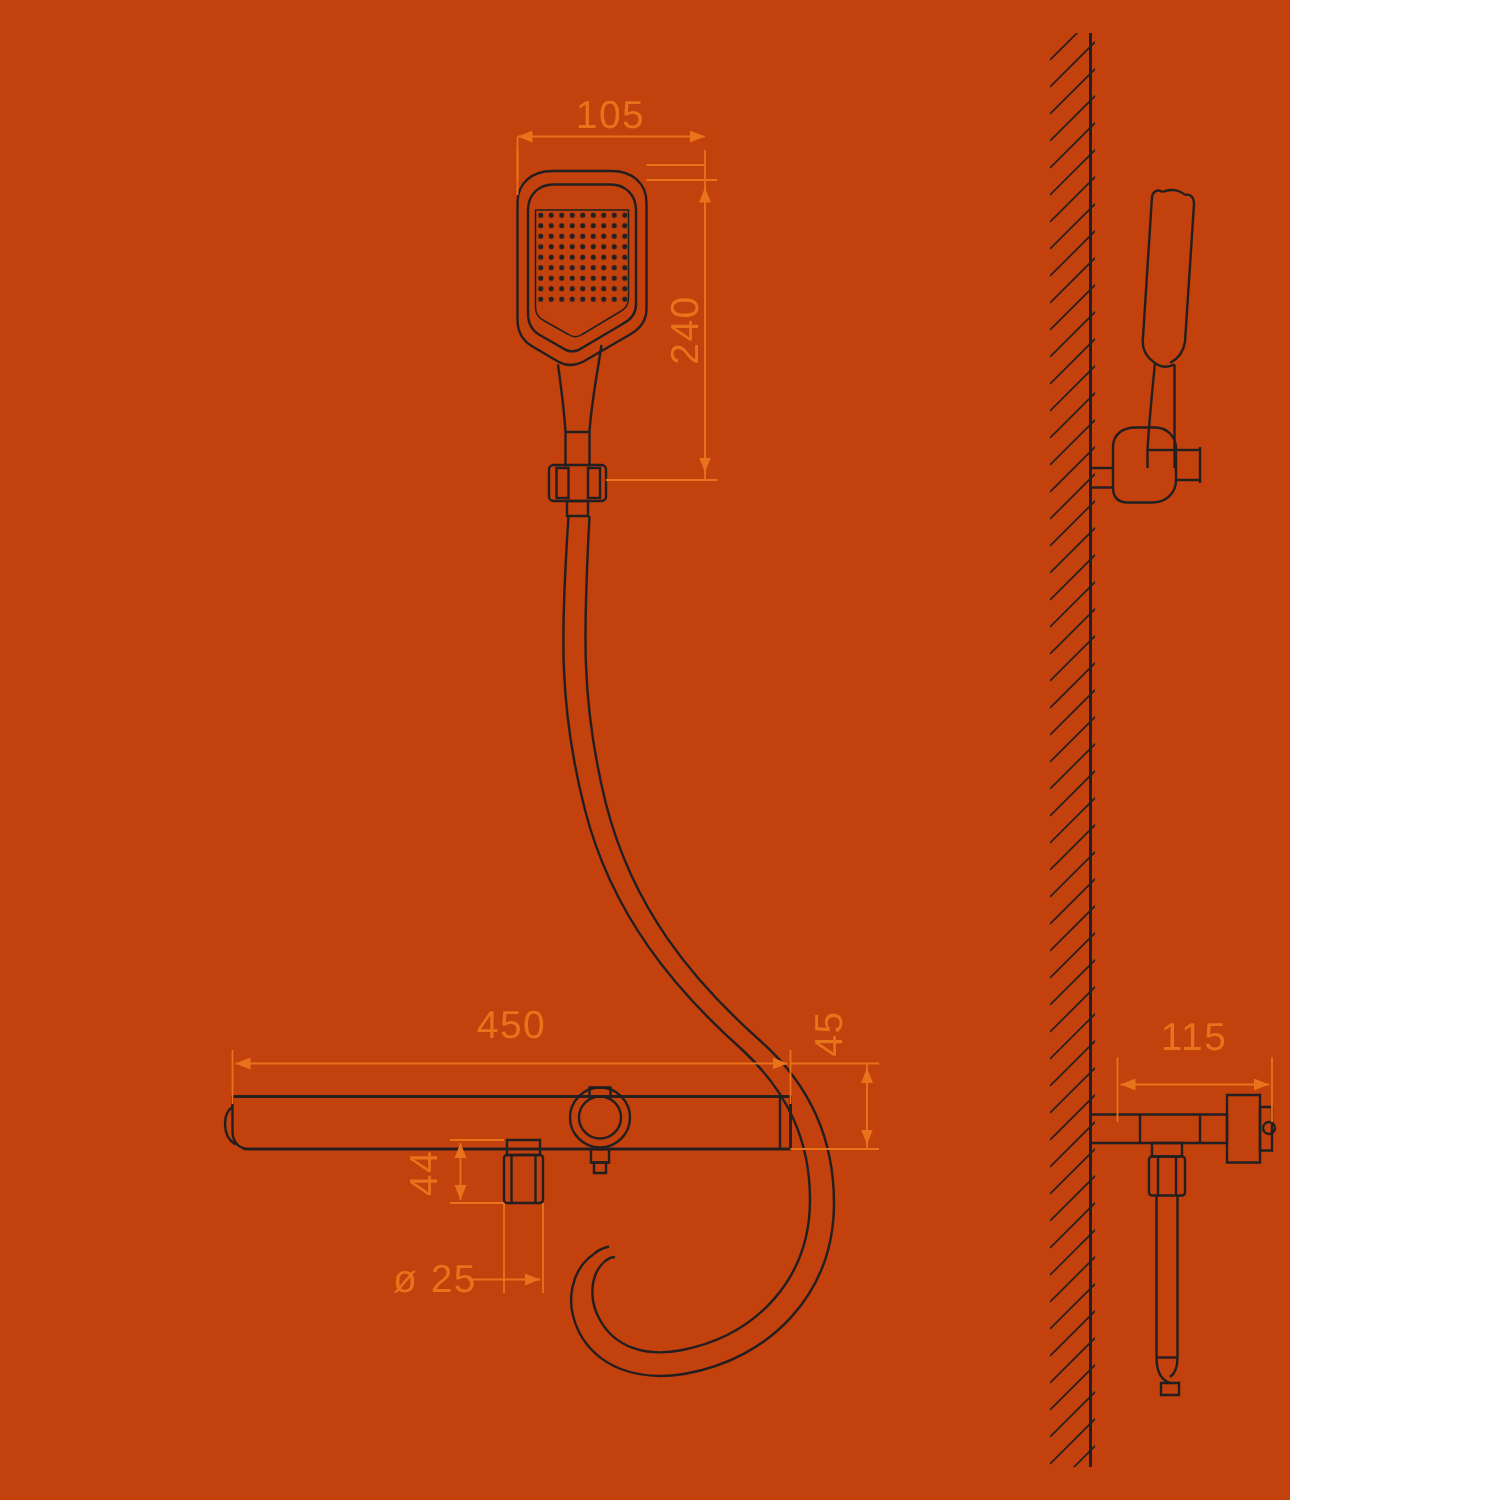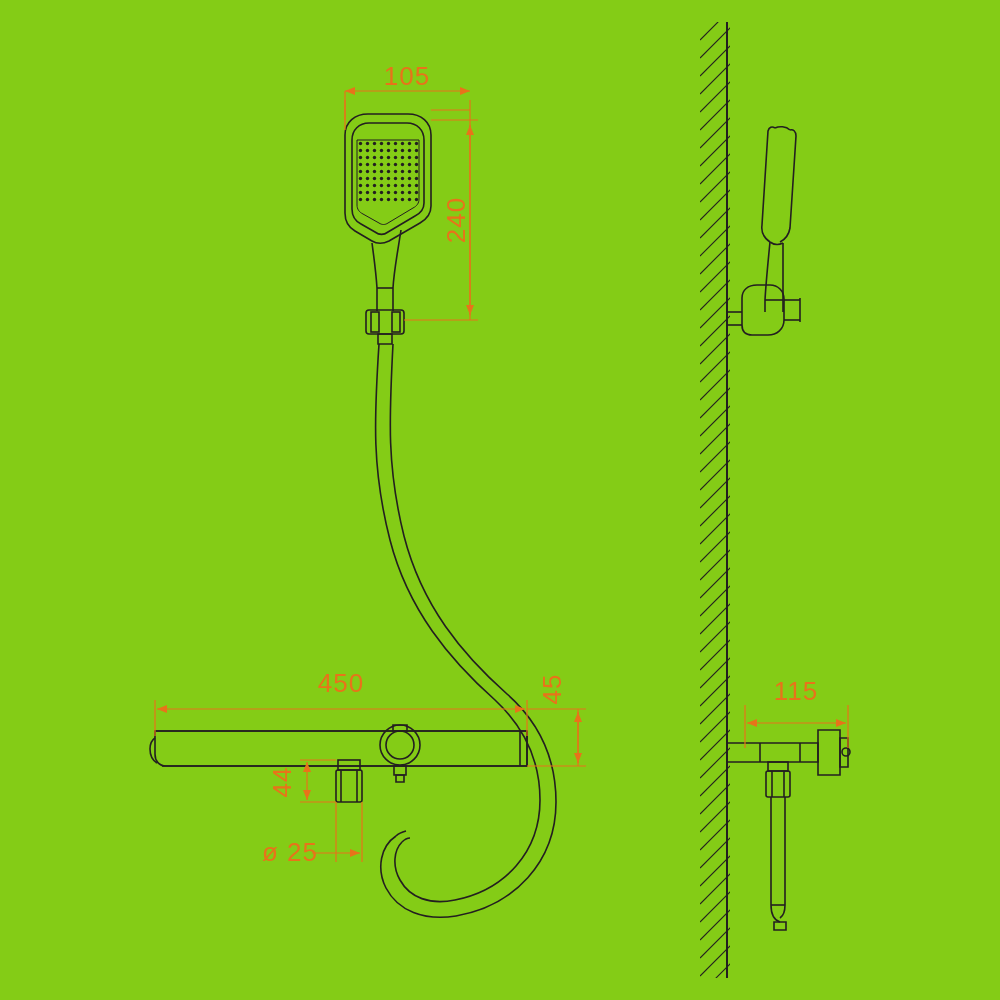--- a/index.html
+++ b/index.html
@@ -1,17 +1,17 @@
 <!DOCTYPE html>
 <html><head>
 <meta charset="utf-8">
 <style>
   html,body{margin:0;padding:0;background:#ffffff;}
   body{width:1000px;height:1000px;overflow:hidden;font-family:"Liberation Sans",sans-serif;}
-  #stage{position:relative;width:1000px;height:1000px;background:#84cc16;}
+  #stage{position:relative;width:860px;height:1000px;background:#c2410c;}
   svg{display:block;}
   .dim-text{fill:#e8731a;font-family:"Liberation Sans",sans-serif;font-size:26px;font-weight:400;letter-spacing:1px;}
   .dim-text-v{fill:#e8731a;font-family:"Liberation Sans",sans-serif;font-size:26px;font-weight:400;letter-spacing:1px;}
 </style>
 </head>
 <body>
 
 <div id="stage">
 <svg width="1000" height="1000" viewBox="0 0 1000 1000">
 

